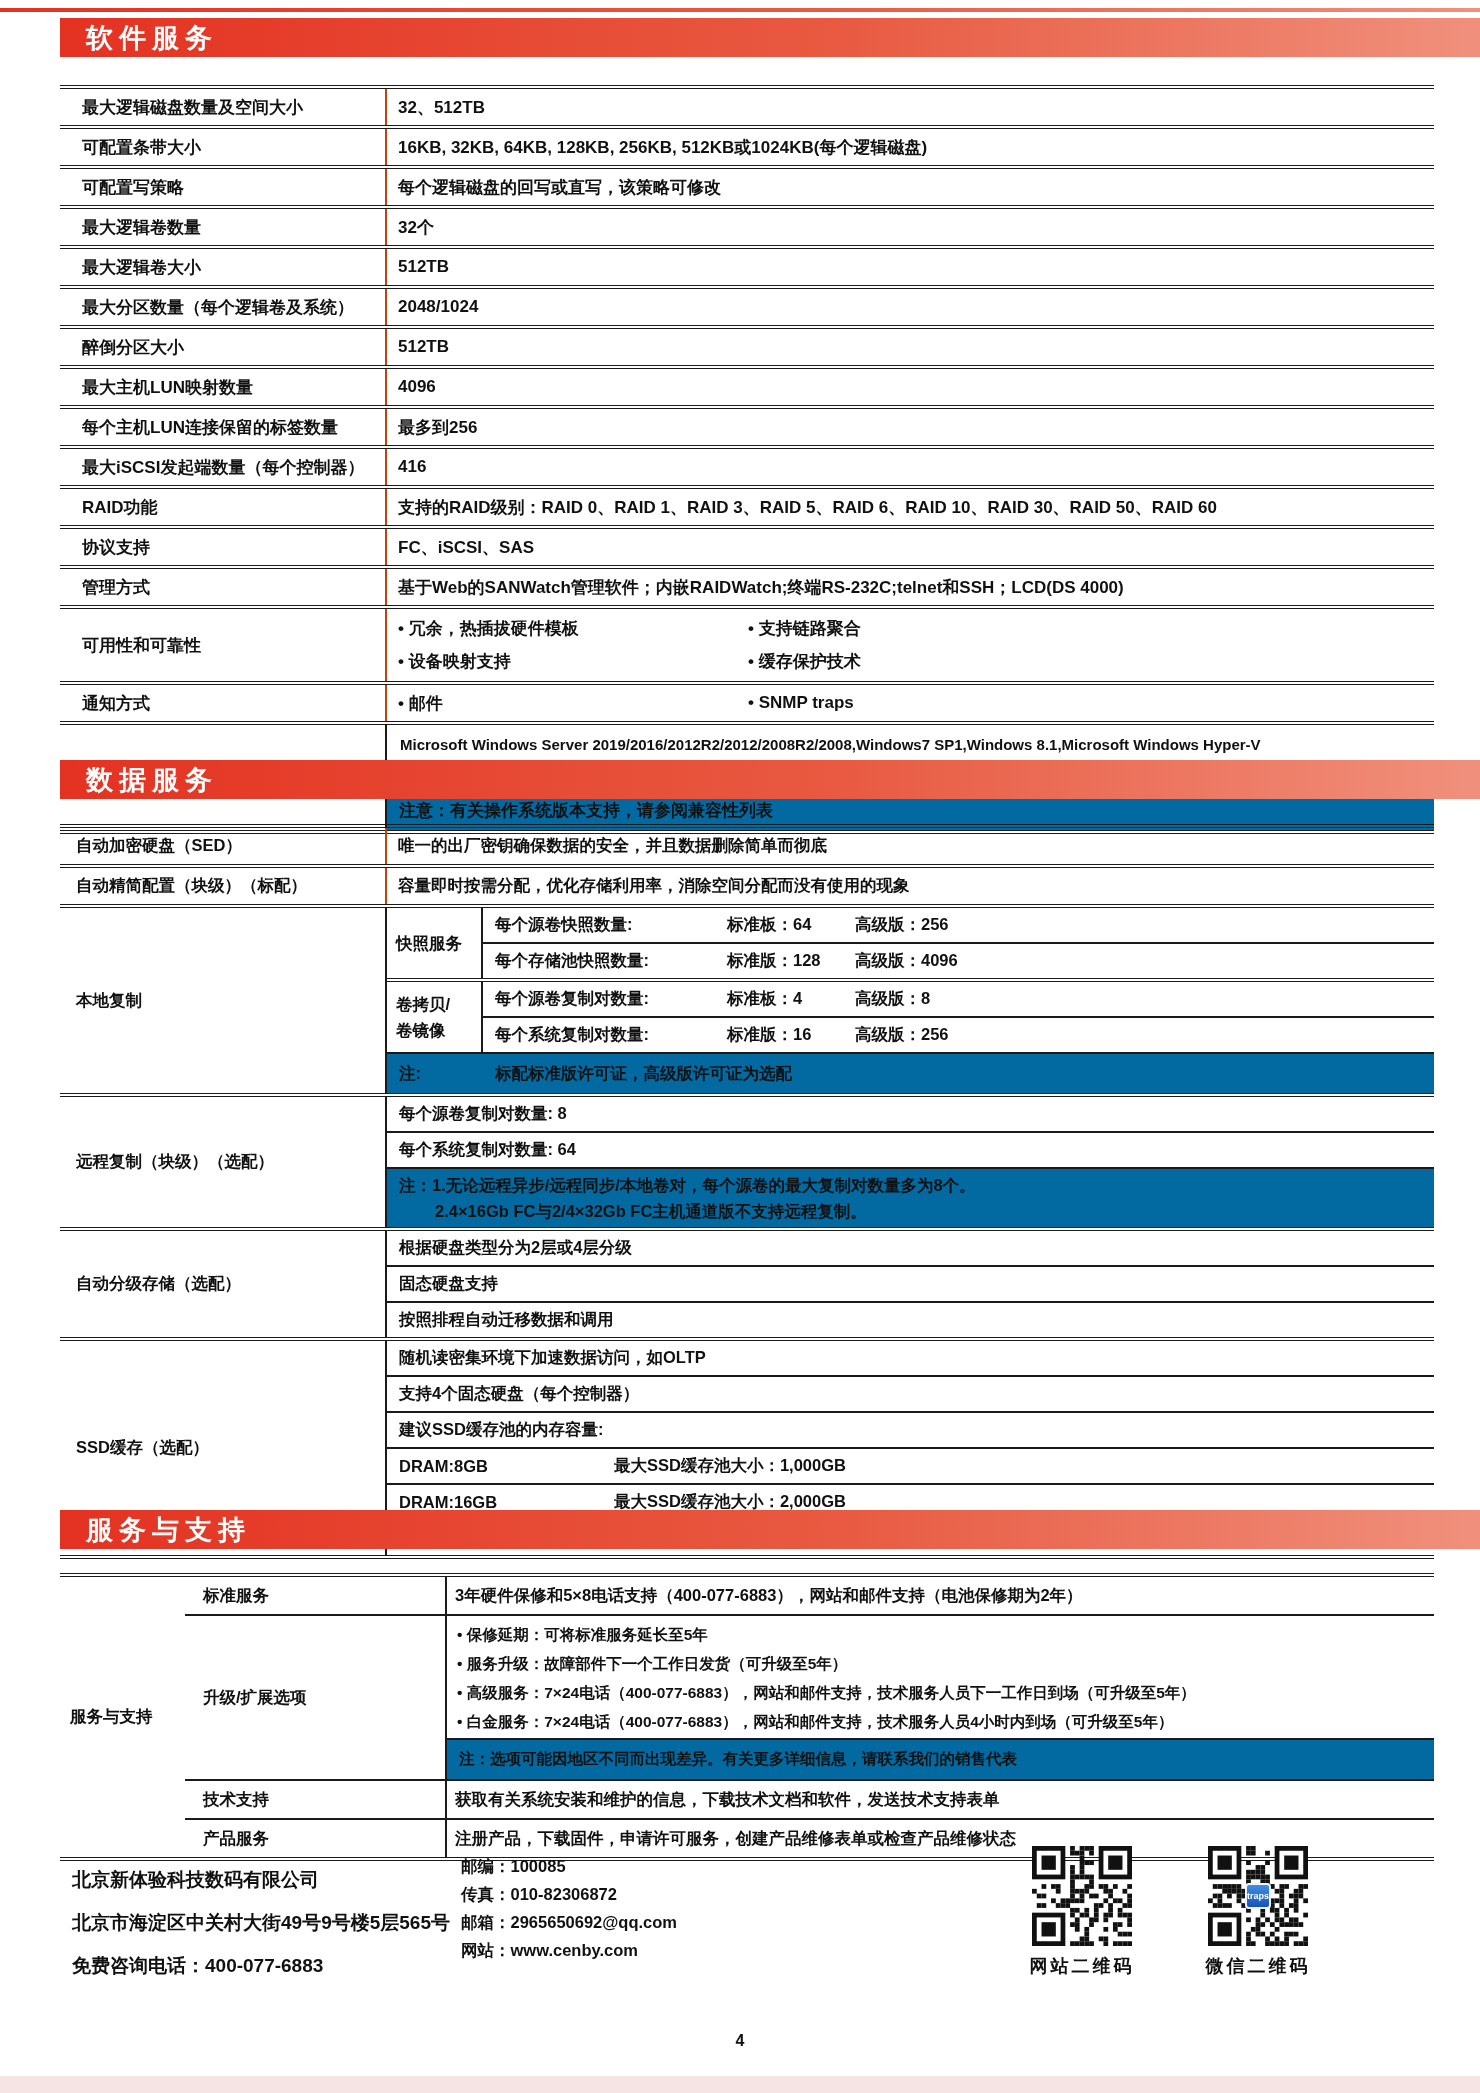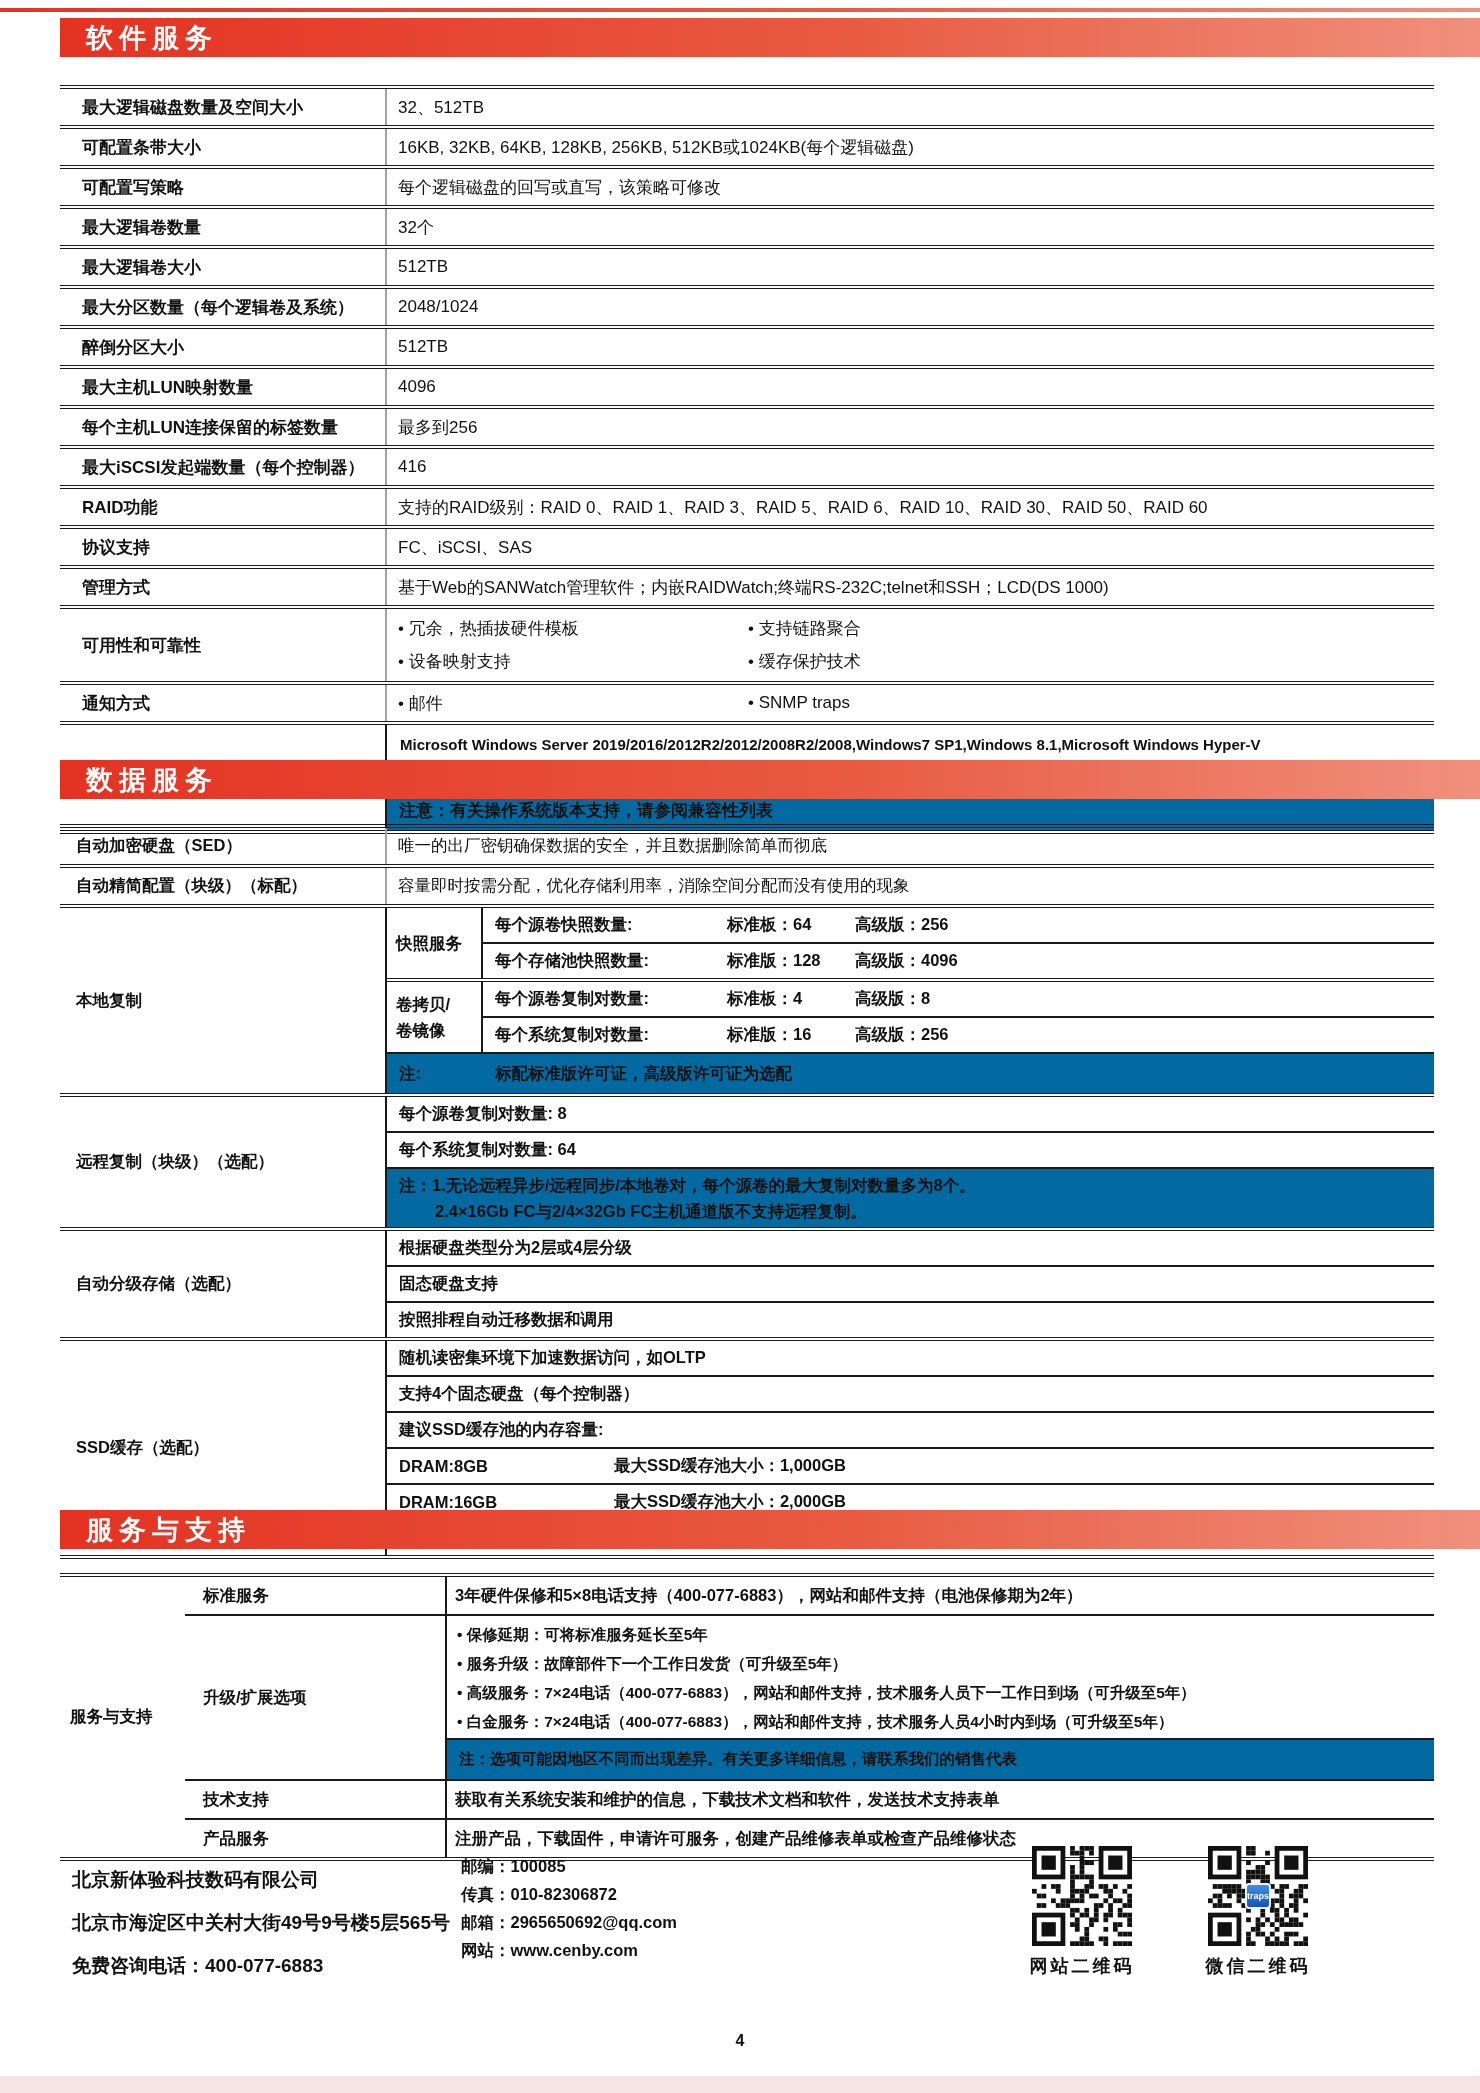--- a/index.html
+++ b/index.html
@@ -13,21 +13,21 @@
   .banner{position:absolute;left:60px;right:0;height:39px;
     background:linear-gradient(90deg,#e43222 0%,#e85a41 55%,#f0907c 100%);
     display:flex;align-items:center;}
   .banner .bt{color:#fff;font-size:27px;font-weight:bold;letter-spacing:6px;padding-left:26px;}
 
   
   .tbl{position:absolute;left:60px;width:1374px;border-top:4px double #1a1a1a;border-bottom:4px double #1a1a1a;box-sizing:border-box;font-size:17px;}
   .row{display:flex;align-items:stretch;border-bottom:4px double #1a1a1a;}
   .tbl .row:last-child, .tbl .grow:last-child{border-bottom:none;}
   .lbl{width:325px;flex:0 0 325px;box-sizing:border-box;padding:6px 6px 6px 22px;display:flex;align-items:center;font-weight:600;}
-  .val{flex:1;border-left:2px solid #a3a3a3;box-sizing:border-box;padding:6px 8px 6px 11px;display:flex;align-items:center;min-height:36px;font-weight:400;white-space:nowrap;}
+  .val{flex:1;border-left:2px solid #c2410c;box-sizing:border-box;padding:6px 8px 6px 11px;display:flex;align-items:center;min-height:36px;font-weight:700;white-space:nowrap;}
   .h1 .val,.h1 .lbl{min-height:36px;}
 
   .bullets2{display:grid;grid-template-columns:350px 1fr;row-gap:10px;align-content:center;white-space:nowrap;}
   .grid2{display:grid;grid-template-columns:350px 1fr;align-content:center;white-space:nowrap;}
 
   .grow{display:flex;align-items:stretch;border-bottom:4px double #1a1a1a;}
   .gcol{flex:1;border-left:2px solid #1a1a1a;display:flex;flex-direction:column;}
   .oslines{padding:7px 8px 5px 13px;font-size:15px;font-weight:600;line-height:26px;white-space:nowrap;}
   .note{background:#0369a1;min-height:33px;display:flex;align-items:center;padding:3px 8px 3px 12px;font-weight:600;border-top:2px solid #1a1a1a;}
   .note.block{flex-direction:column;align-items:flex-start;justify-content:center;line-height:26px;}
@@ -129,21 +129,21 @@
   <div class="row h1">
       <div class="lbl">RAID功能</div>
       <div class="val">支持的RAID级别：RAID 0、RAID 1、RAID 3、RAID 5、RAID 6、RAID 10、RAID 30、RAID 50、RAID 60</div>
     </div>
   <div class="row h1">
       <div class="lbl">协议支持</div>
       <div class="val">FC、iSCSI、SAS</div>
     </div>
   <div class="row h1">
       <div class="lbl">管理方式</div>
-      <div class="val">基于Web的SANWatch管理软件；内嵌RAIDWatch;终端RS-232C;telnet和SSH；LCD(DS 1000)</div>
+      <div class="val">基于Web的SANWatch管理软件；内嵌RAIDWatch;终端RS-232C;telnet和SSH；LCD(DS 4000)</div>
     </div>
 
   <div class="row" style="min-height:72px;">
     <div class="lbl">可用性和可靠性</div>
     <div class="val bullets2">
       <span>• 冗余，热插拔硬件模板</span>
       <span>• 支持链路聚合</span>
       <span>• 设备映射支持</span>
       <span>• 缓存保护技术</span>
     </div>

